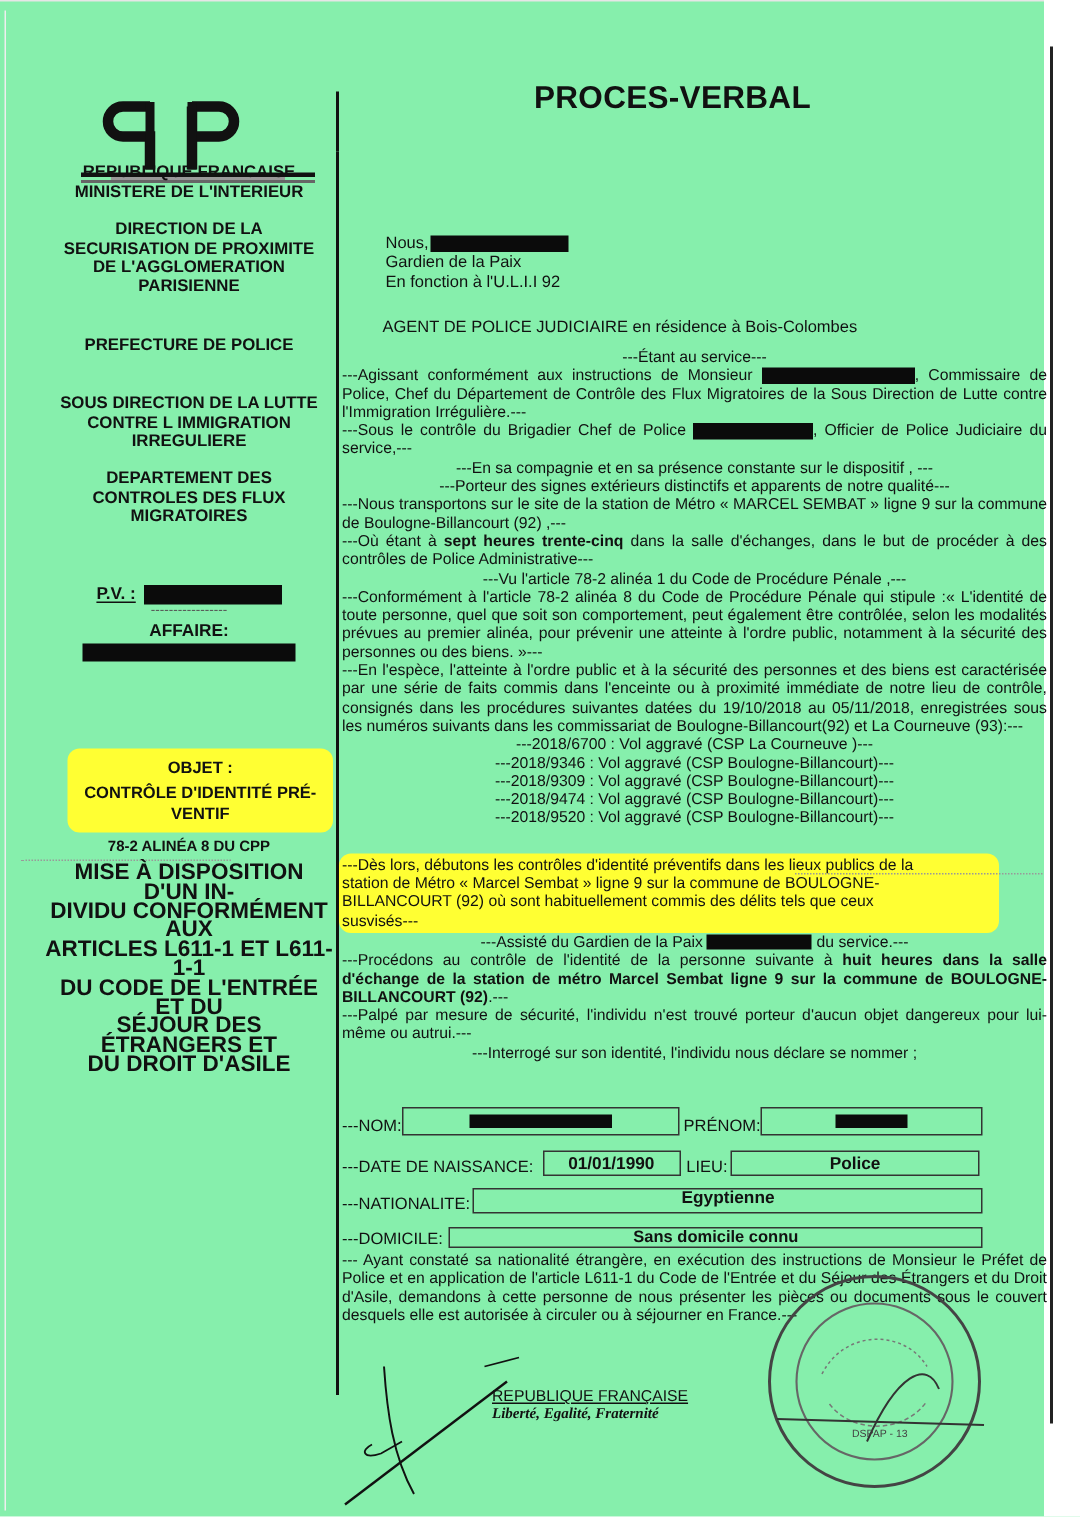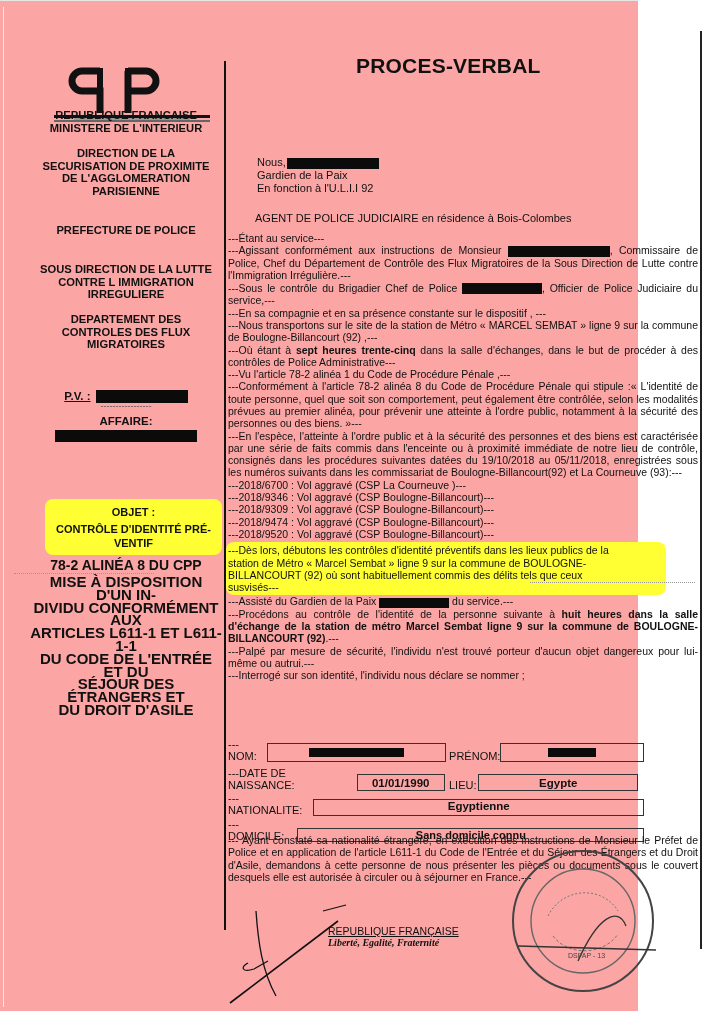--- a/index.html
+++ b/index.html
@@ -1,18 +1,18 @@
 <!DOCTYPE html>
 <html><head>
   <meta charset="utf-8">
   <style>
     html, body { margin: 0; padding: 0; background: #ffffff; }
     body { width: 720px; height: 1011px; position: relative; overflow: hidden;
            font-family: "Liberation Sans", sans-serif; color: #111; }
-    .page { position: absolute; left: 0; top: 0; width: 638px; height: 1011px; background: #fca5a5;
+    .page { position: absolute; left: 0; top: 0; width: 696px; height: 1011px; background: #86efac;
             border-top: 1px solid #e6e6e6; box-sizing: border-box; }
     .page-edge { position: absolute; left: 3px; top: 6px; width: 1px; height: 1000px; background: #eee; }
 
     
     .logo { position: absolute; left: 54px; top: 58px; width: 160px; height: 70px; }
     .logo svg { display: block; }
 
     
     .doc-title { position: absolute; left: 356px; top: 53px; font-weight: bold; font-size: 21px;
                  letter-spacing: 0.2px; }
@@ -27,21 +27,21 @@
     .pv-label { text-decoration: underline; }
     .redact { display: inline-block; background: #0b0b0b; vertical-align: middle; }
 
     .objet-box { position: absolute; left: 45px; top: 498px; width: 177px; height: 56px; background: #ffff33;
                  border-radius: 8px; text-align: center; font-weight: bold; font-size: 11px; line-height: 14px;
                  padding-top: 6px; box-sizing: border-box; }
 
     
     .rt { position: absolute; left: 228px; width: 470px; font-size: 10.5px; line-height: 12.3px; }
     .rt p { margin: 0; text-align: justify; }
-    .rt .nojust { text-align: left; }
+    .rt .nojust { text-align: center; }
     .header-block { position: absolute; left: 257px; font-size: 11px; line-height: 13px; }
     .b { font-weight: bold; }
     .hl { background: #ffff33; border-radius: 8px; padding: 2px 4px 2px 2px; margin-left: -2px; }
 
     
     .form-row { position: absolute; left: 228px; font-size: 11px; display: flex; align-items: flex-end; }
     .fbox { border: 1px solid #333; height: 17px; display: inline-flex; align-items: center; justify-content: center;
             font-weight: bold; font-size: 11.5px; box-sizing: border-box; }
 
     .signature { position: absolute; left: 228px; top: 900px; }
@@ -107,21 +107,21 @@
   <div class="pv-line" style="top:414px">AFFAIRE:</div>
   <div class="pv-line" style="top:428px">
     <span class="redact" style="width:142px;height:12px"></span>
   </div>
 
   <div class="objet-box">
     <div>OBJET :</div>
     <div style="margin-top:3px">CONTRÔLE D'IDENTITÉ PRÉ-</div>
     <div>VENTIF</div>
   </div>
-  <div class="left-col" style="top:558px;font-size:14px">78-2 ALINÉA 8 DU CPP</div>
+  <div class="left-col" style="top:558px;font-size:10px">78-2 ALINÉA 8 DU CPP</div>
   <div class="dots" style="left:14px;top:572px;width:140px"></div>
   <div class="left-col" style="top:575px;font-size:15px;line-height:12.8px">
     <div>MISE À DISPOSITION D'UN   IN-</div>
     <div>DIVIDU CONFORMÉMENT AUX</div>
     <div>ARTICLES L611-1 ET L611-1-1</div>
     <div>DU CODE DE L'ENTRÉE ET DU</div>
     <div>SÉJOUR DES ÉTRANGERS ET</div>
     <div>DU DROIT D'ASILE</div>
   </div>
 
@@ -130,31 +130,32 @@
     <div>Gardien de la Paix</div>
     <div>En fonction à l'U.L.I.I 92</div>
   </div>
   <div class="header-block" style="top:211px;left:255px">AGENT DE POLICE JUDICIAIRE en résidence à Bois-Colombes</div>
 
   <div class="rt" style="top:231px">
     <p class="nojust">---Étant au service---</p>
     <p><span>---Agissant conformément aux instructions  de Monsieur </span><span class="redact" style="width:102px;height:11px"></span><span>, Commissaire de Police, Chef du Département de Contrôle des Flux Migratoires de la Sous Direction de Lutte contre l'Immigration Irrégulière.---</span></p>
     <p><span>---Sous le contrôle du Brigadier Chef de Police </span><span class="redact" style="width:80px;height:11px"></span><span>, Officier de Police Judiciaire du service,---</span></p>
     <p class="nojust">---En sa compagnie et en sa présence constante sur le dispositif , ---</p>
+    <p class="nojust">---Porteur des signes extérieurs distinctifs et apparents de notre qualité---</p>
     <p>---Nous transportons sur le site de la station de Métro « MARCEL SEMBAT  » ligne 9 sur la commune de Boulogne-Billancourt (92) ,---</p>
     <p><span>---Où étant à </span><span class="b">sept heures trente-cinq</span><span> dans la salle d'échanges, dans le but de procéder à des contrôles de Police Administrative---</span></p>
     <p class="nojust">---Vu l'article 78-2 alinéa 1 du Code de Procédure Pénale ,---</p>
     <p>---Conformément à l'article 78-2 alinéa 8 du Code de Procédure Pénale qui stipule :« L'identité de toute personne, quel que soit son comportement, peut également être contrôlée, selon les modalités prévues au premier alinéa, pour prévenir une atteinte à l'ordre public, notamment à la sécurité des personnes ou des biens. »---</p>
     <p>---En l'espèce, l'atteinte à l'ordre public et à la sécurité des personnes et des biens est caractérisée par une série de faits commis dans l'enceinte ou à proximité immédiate de notre lieu de contrôle, consignés dans les procédures suivantes datées du 19/10/2018 au 05/11/2018, enregistrées sous les numéros suivants dans les commissariat de Boulogne-Billancourt(92) et La Courneuve (93):---</p>
     <p class="nojust">---2018/6700 : Vol aggravé (CSP La Courneuve )---</p>
     <p class="nojust">---2018/9346 : Vol aggravé (CSP Boulogne-Billancourt)---</p>
     <p class="nojust">---2018/9309 : Vol aggravé (CSP Boulogne-Billancourt)---</p>
     <p class="nojust">---2018/9474 : Vol aggravé (CSP Boulogne-Billancourt)---</p>
     <p class="nojust">---2018/9520 : Vol aggravé (CSP Boulogne-Billancourt)---</p>
-    <div class="hl" style="margin-top:2px;margin-right:32px">
+    <div class="hl" style="margin-top:17px;margin-right:32px">
       <div>---Dès lors, débutons les contrôles d'identité préventifs dans les lieux publics de la</div>
       <div>station de Métro « Marcel Sembat » ligne 9 sur la commune de BOULOGNE-</div>
       <div>BILLANCOURT (92)  où sont habituellement commis des délits tels que ceux</div>
       <div>susvisés---</div>
     </div>
     <p class="nojust"><span>---Assisté du Gardien de la Paix </span><span class="redact" style="width:70px;height:10px"></span><span> du service.---</span></p>
     <p><span>---Procédons au contrôle de l'identité de la personne suivante à </span><span class="b">huit heures dans la salle d'échange de la station de métro Marcel Sembat ligne 9 sur la commune de BOULOGNE-BILLANCOURT (92)</span><span>.---</span></p>
     <p>---Palpé par mesure de sécurité, l'individu n'est trouvé porteur d'aucun objet dangereux pour lui-même ou autrui.---</p>
     <p class="nojust">---Interrogé sur son identité, l'individu nous déclare se nommer ;</p>
   </div>
@@ -166,21 +167,21 @@
       </span>
     <span style="margin-left:3px">PRÉNOM:</span>
     <span class="fbox" style="width:148px;height:19px">
         <span class="redact" style="width:48px;height:9px"></span>
       </span>
   </div>
   <div class="form-row" style="top:766px">
     <span>---DATE DE NAISSANCE:</span>
     <span class="fbox" style="width:92px;margin-left:6px">01/01/1990</span>
     <span style="margin-left:4px">LIEU:</span>
-    <span class="fbox" style="width:166px;margin-left:2px">Egypte</span>
+    <span class="fbox" style="width:166px;margin-left:2px">Police</span>
   </div>
   <div class="form-row" style="top:791px">
     <span>---NATIONALITE:</span>
     <span class="fbox" style="width:340px;margin-left:2px;align-items:flex-start">Egyptienne</span>
   </div>
   <div class="form-row" style="top:817px">
     <span>---DOMICILE:</span>
     <span class="fbox" style="width:356px;height:14px;margin-left:4px;font-size:11px">Sans domicile connu</span>
   </div>
 

